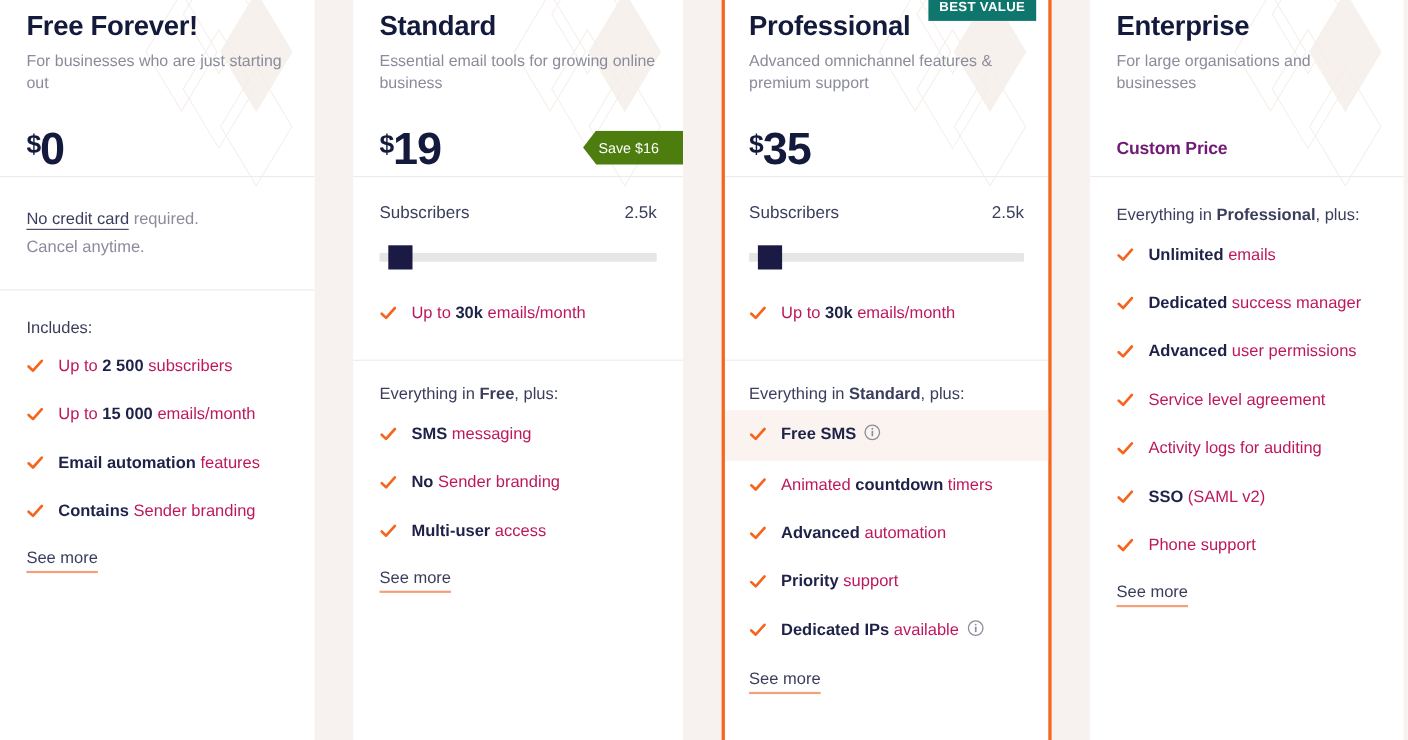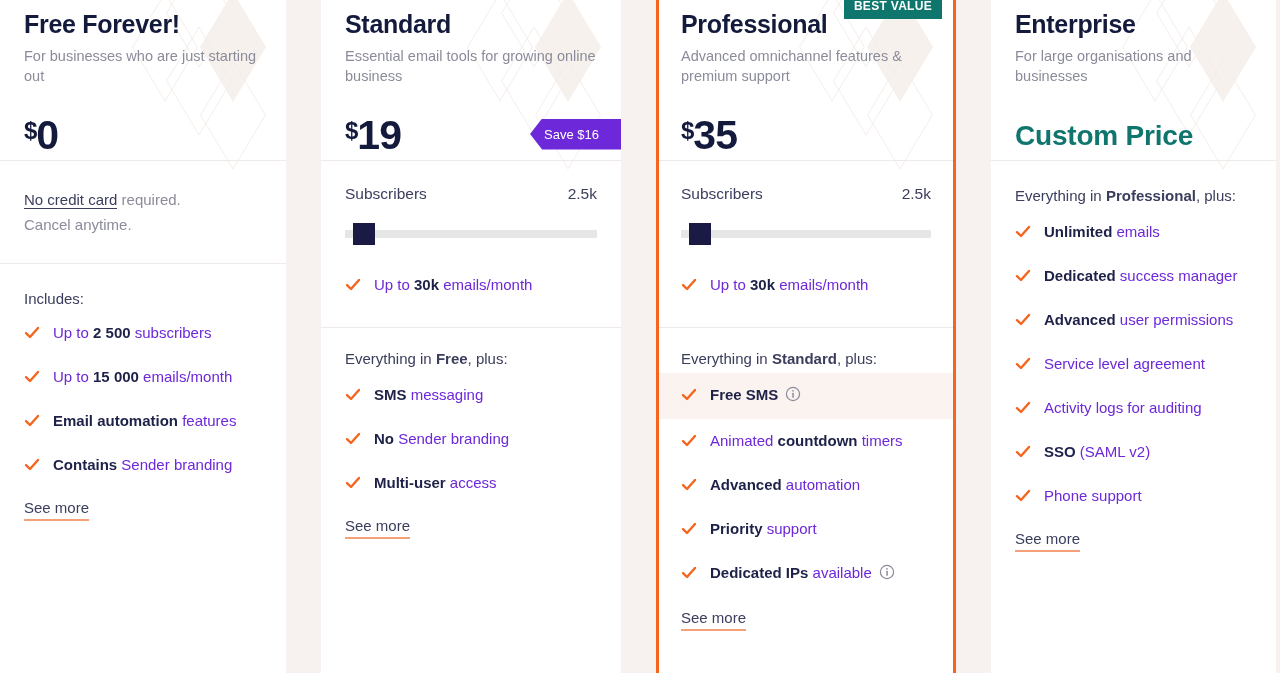--- a/index.html
+++ b/index.html
@@ -87,33 +87,33 @@
   }
   .price {
     color: #141a3c;
     font-weight: bold;
     letter-spacing: -1px;
     line-height: 1;
   }
   .price .cur { font-size: 24px; vertical-align: 10px; letter-spacing: -1px; }
   .price .amt { font-size: 41px; }
   .price-custom {
-    font-size: 28px;
+    font-size: 16px;
     font-weight: bold;
-    color: #0f766e;
+    color: #701a75;
     letter-spacing: -0.2px;
   }
 
   
   .save-ribbon {
     position: absolute;
     right: -24px;
     top: 7px;
     height: 31px;
-    background: #6d28d9;
+    background: #4d7c0f;
     color: #ffffff;
     font-size: 13px;
     display: flex;
     align-items: center;
     padding: 0 22px 0 14px;
     clip-path: polygon(12px 0, 100% 0, 100% 100%, 12px 100%, 0 50%);
   }
 
   
   .best-value {
@@ -188,21 +188,21 @@
   }
   .check {
     flex: 0 0 auto;
     width: 16px; height: 16px;
     margin-right: 13px;
     margin-top: 2px;
     position: relative;
   }
   .check svg { display: block; }
   .feat b { color: #1e2148; font-weight: bold; }
-  .feat .soft { color: #6d28d9; }
+  .feat .soft { color: #be185d; }
   .info-icon {
     display: inline-block;
     vertical-align: -2px;
     margin-left: 7px;
   }
 
   .see-more {
     display: inline-block;
     font-size: 15px;
     color: #3a3d5c;

